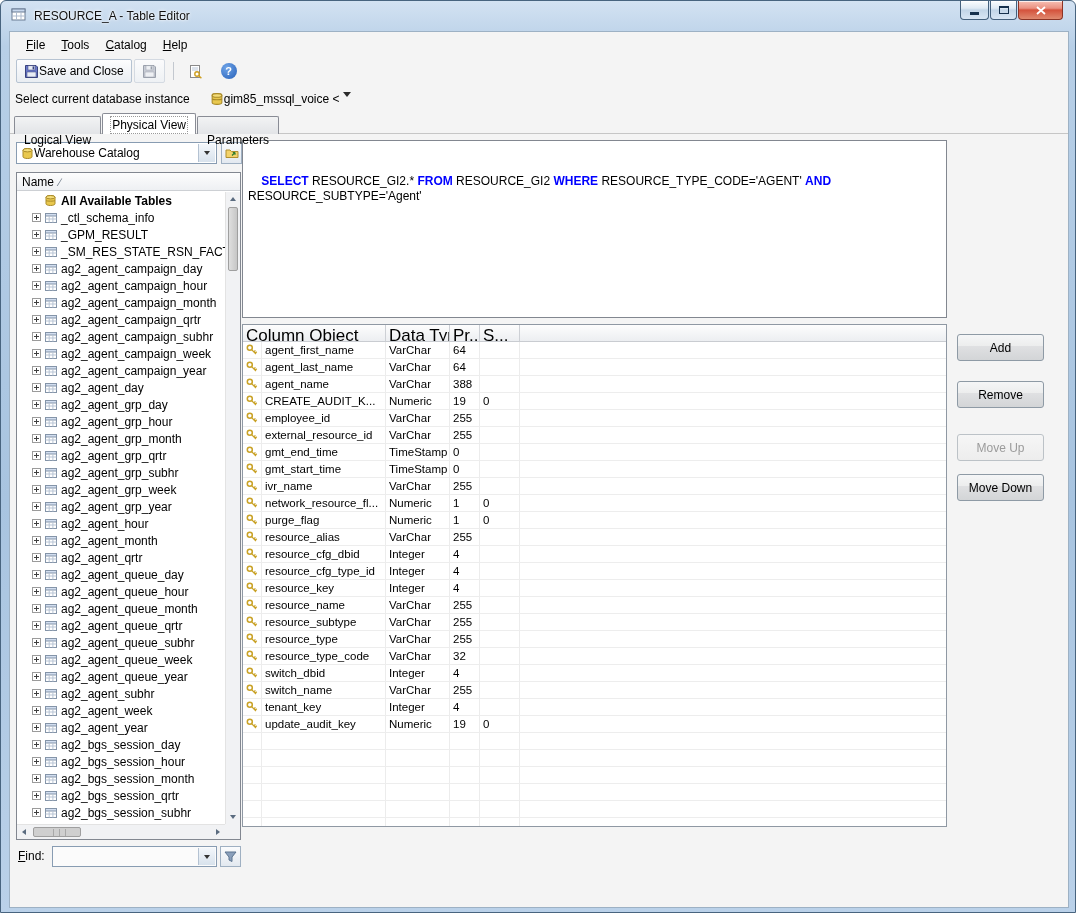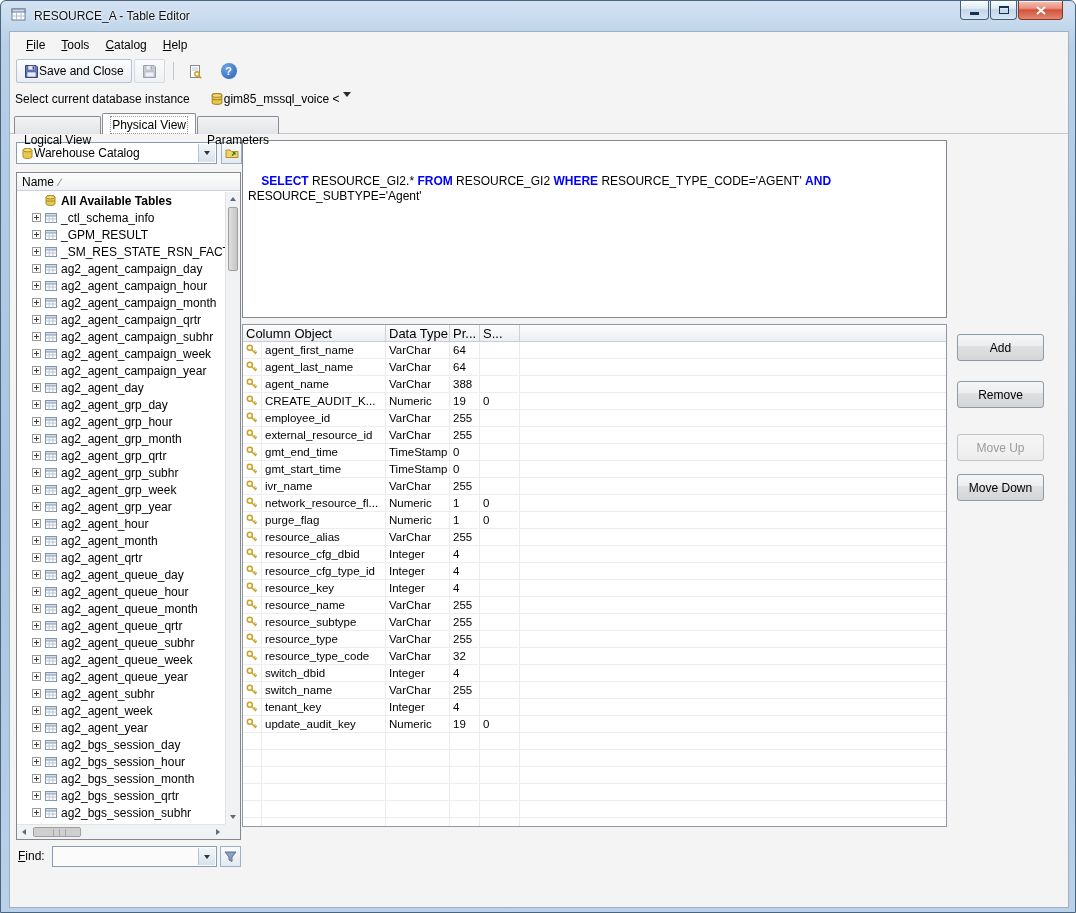--- a/index.html
+++ b/index.html
@@ -96,21 +96,21 @@
   .find-combo { left:42px; top:814px; width:165px; height:21px; background:#fbfbfb; }
   .find-btn { left:210px; top:814px; height:21px; }
 
   
   .sql-box { position:absolute; left:232px; top:108px; width:705px; height:178px; background:#fff; border:1px solid #828790;
     padding:3px 5px; white-space:pre-wrap; line-height:15px; overflow:hidden; }
   .sql-token.kw { color:#0000ff; font-weight:bold; }
 
   .grid { position:absolute; left:232px; top:292px; width:705px; height:503px; background:#fff; border:1px solid #8f98a3; overflow:hidden; }
   .grid-header { display:flex; height:17px; background:linear-gradient(#fdfdfd,#eceef1); border-bottom:1px solid #c9ccd1; }
-  .gh { padding:1px 3px; font-size:13px; border-right:1px solid #cdd0d5; overflow:hidden; white-space:nowrap; cursor:default; }
+  .gh { padding:1px 3px; font-size:17px; border-right:1px solid #cdd0d5; overflow:hidden; white-space:nowrap; cursor:default; }
   .gh.name { width:143px; } .gh.type { width:64px; } .gh.pr { width:30px; } .gh.s { width:40px; }
   .gh.filler { flex:1; border-right:none; }
   .grid-row { display:flex; height:17px; border-bottom:1px solid #ededed; }
   .cell { height:100%; padding:1px 3px; font-size:11.5px; line-height:14px; white-space:nowrap; overflow:hidden; border-right:1px solid #ececec; }
   .cell.icon-cell { width:19px; display:flex; align-items:center; justify-content:center; padding:0; }
   .cell.name { width:124px; } .cell.type { width:64px; } .cell.pr { width:30px; } .cell.s { width:40px; }
   .cell.filler { flex:1; border-right:none; }
 
   .side-buttons { position:absolute; left:947px; top:302px; width:87px; display:flex; flex-direction:column; }
   .btn { width:87px; height:27px; border:1px solid #8e9aa5; border-radius:3px; font-family:inherit; font-size:12px; color:#000;

